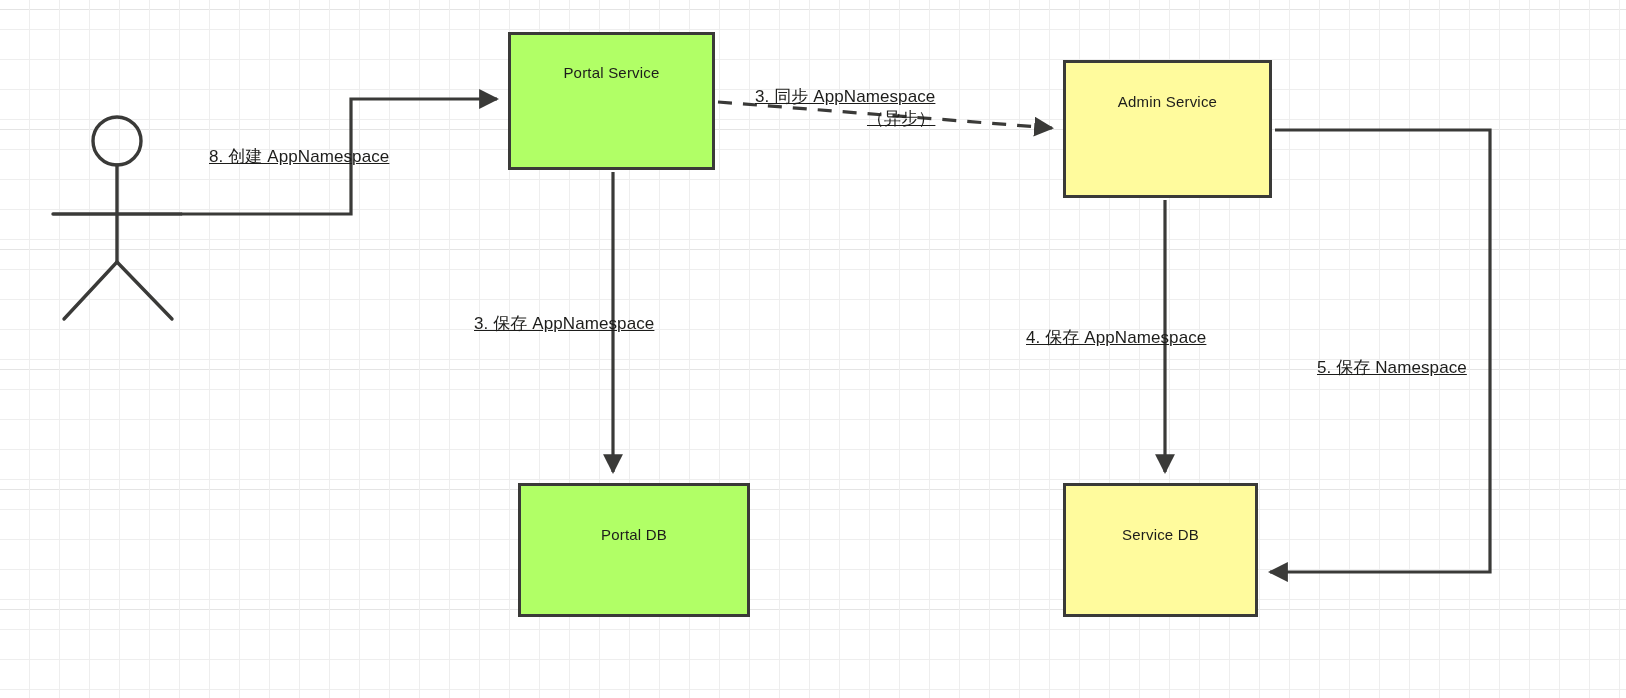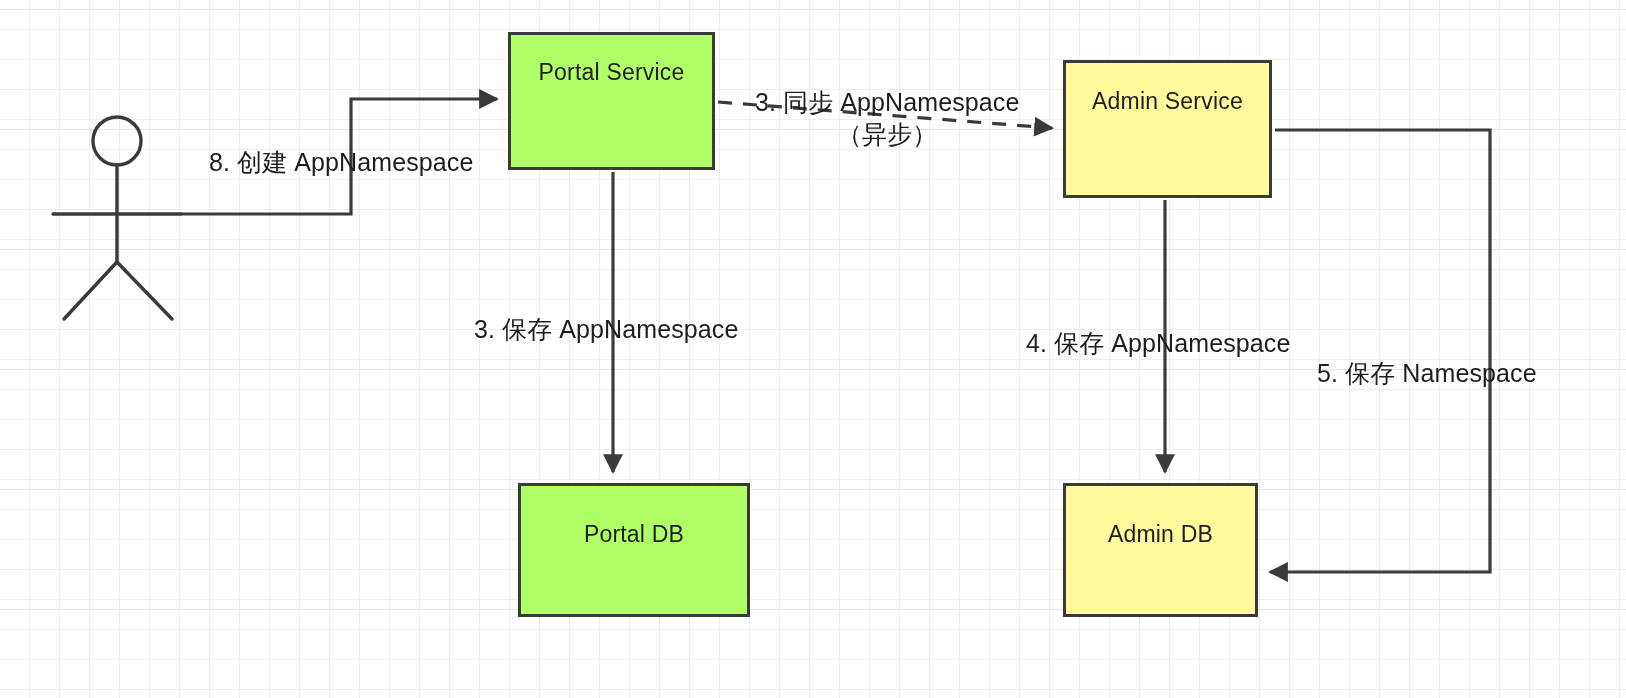--- a/index.html
+++ b/index.html
@@ -30,45 +30,46 @@
     height: 698px;
   }
   .node {
     position: absolute;
     box-sizing: border-box;
     border: 3px solid #3a3a38;
     display: flex;
     align-items: center;
     justify-content: center;
     color: #1d1d1b;
-    font-size: 23px;
+    font-size: 15px;
     letter-spacing: 0.2px;
     line-height: 1.2;
     text-align: center;
   }
   .node.green { background: #b1ff66; }
   .node.yellow { background: #fffb9d; }
 
   #portal-service { left: 508px; top: 32px; width: 207px; height: 138px; }
   #portal-service .node-label { transform: translateY(-28px); }
   #admin-service  { left: 1063px; top: 60px; width: 209px; height: 138px; }
   #admin-service .node-label { transform: translateY(-27px); }
   #portal-db      { left: 518px; top: 483px; width: 232px; height: 134px; }
   #portal-db .node-label { transform: translateY(-15px); }
   #config-db      { left: 1063px; top: 483px; width: 195px; height: 134px; }
   #config-db .node-label { transform: translateY(-15px); }
 
   .edge-label {
     position: absolute;
     color: #1d1d1b;
-    font-size: 25px;
+    font-size: 17px;
     line-height: 1.28;
     white-space: nowrap;
-    text-align: center;
+    text-align: right;
     letter-spacing: 0.1px;
+    text-decoration: underline;
   }
   #label-1 { left: 209px; top: 146px; }
   #label-2 { left: 474px; top: 313px; }
   #label-3 { left: 755px; top: 86px; }
   #label-4 { left: 1026px; top: 327px; }
   #label-5 { left: 1317px; top: 345px; margin-top: 12px; }
 </style>
 </head>
 <body>
 
@@ -106,21 +107,21 @@
 
   <div class="node yellow" id="admin-service">
     <span class="node-label">Admin Service</span>
   </div>
 
   <div class="node green" id="portal-db">
     <span class="node-label">Portal DB</span>
   </div>
 
   <div class="node yellow" id="config-db">
-    <span class="node-label">Admin DB</span>
+    <span class="node-label">Service DB</span>
   </div>
 
   <div class="edge-label" id="label-1">8. 创建 AppNamespace</div>
 
   <div class="edge-label" id="label-2">3. 保存 AppNamespace</div>
 
   <div class="edge-label" id="label-3">
     <div>3. 同步 AppNamespace</div>
     <div>（异步）</div>
   </div>

